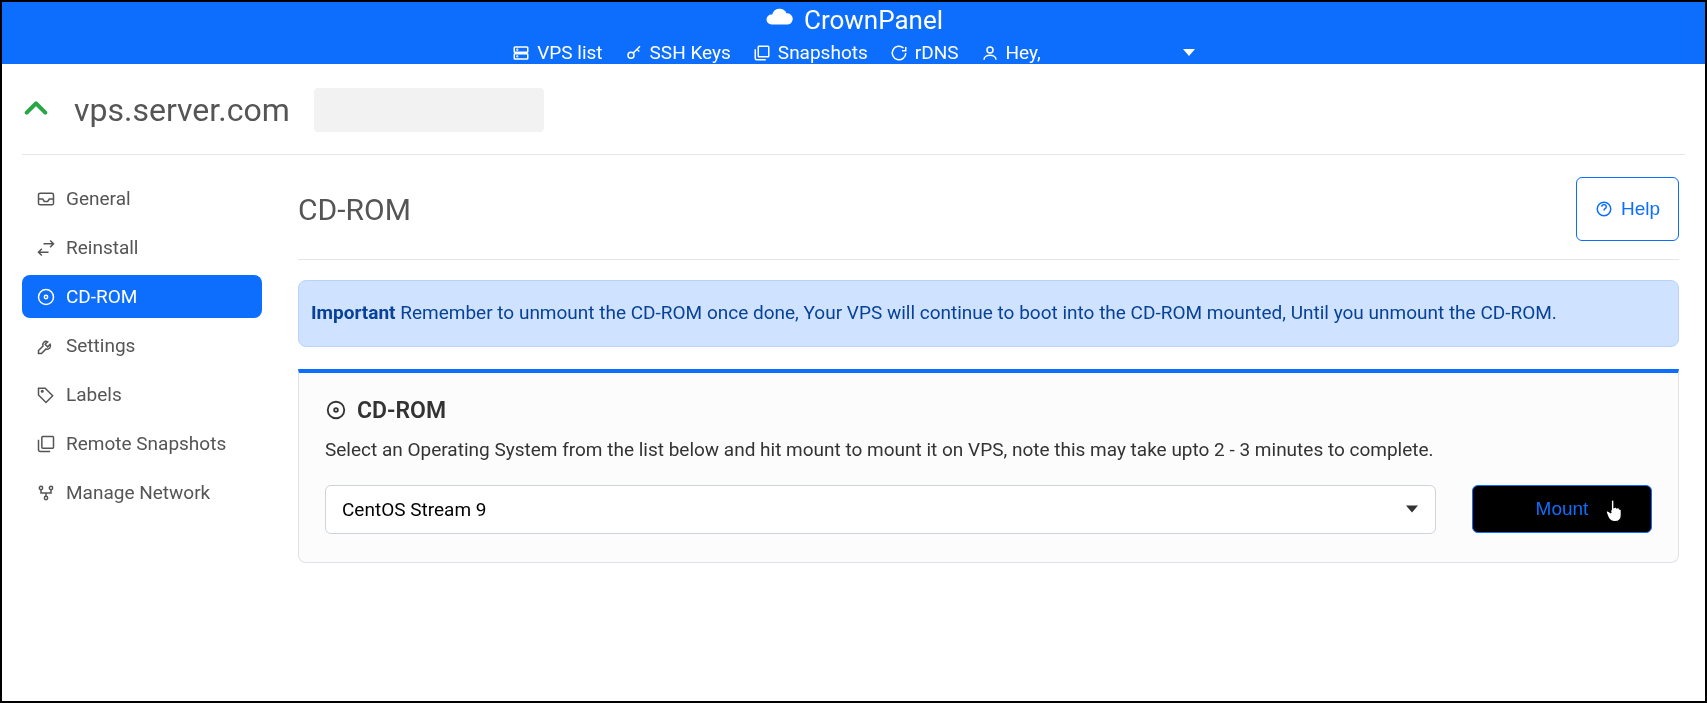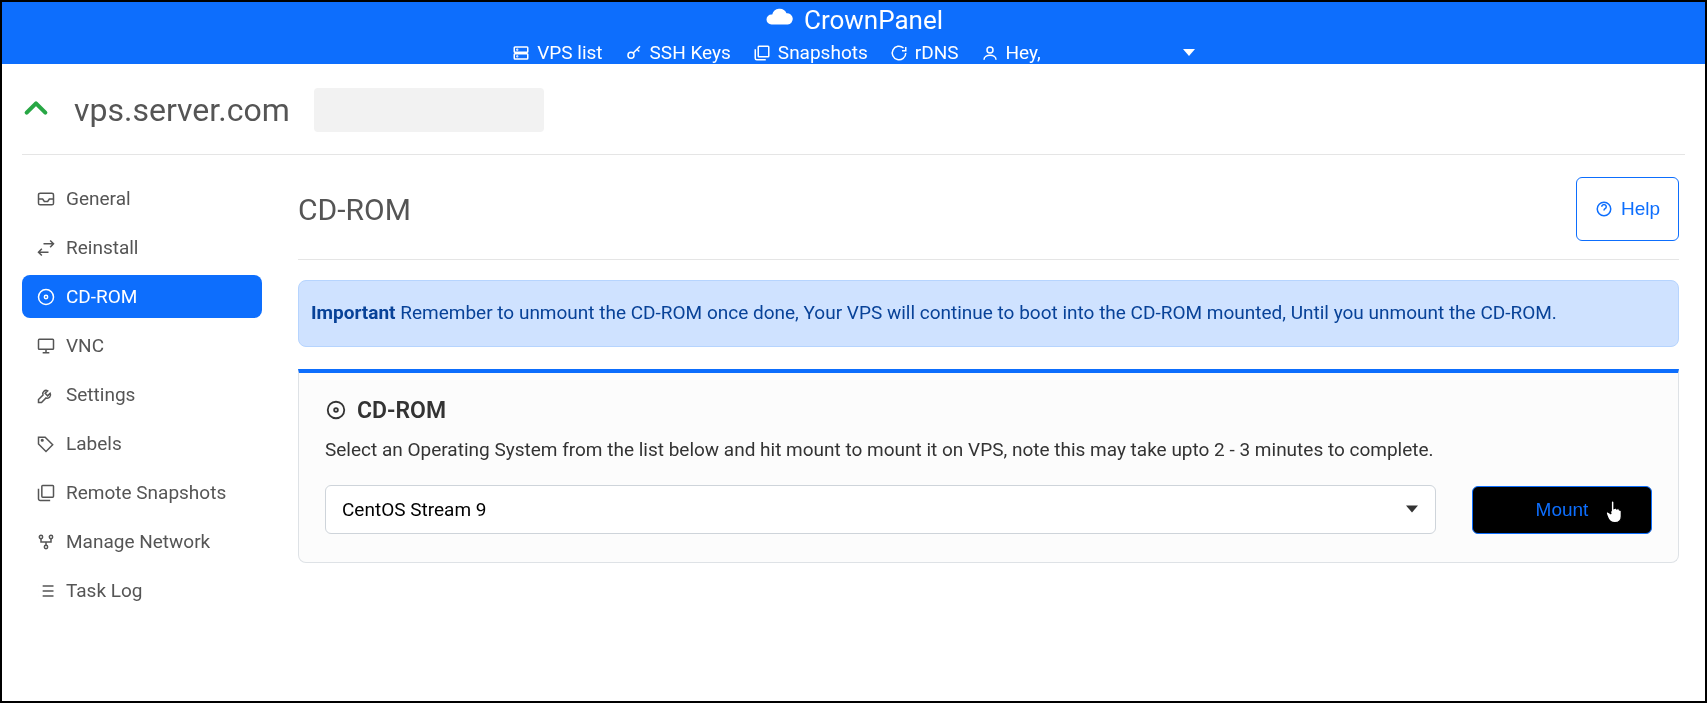--- a/index.html
+++ b/index.html
@@ -26,21 +26,21 @@
 .main-header { display: flex; justify-content: space-between; align-items: center; padding-bottom: 18px; border-bottom: 1px solid #e5e5e5; margin-bottom: 20px; }
 .main-title { font-size: 30px; color: #555; font-weight: 400; }
 .help-btn { border: 1.5px solid #0d6efd; color: #0d6efd; background: #fff; border-radius: 6px; padding: 20px 18px; font-size: 19px; display: flex; align-items: center; gap: 8px; cursor: pointer; }
 .help-btn svg { width: 18px; height: 18px; stroke: #0d6efd; fill: none; stroke-width: 2; }
 .alert { background: #cfe2ff; border: 1px solid #b6d4fe; border-radius: 8px; padding: 18px 12px; font-size: 19px; color: #084298; line-height: 1.5; margin-bottom: 22px; }
 .alert strong { font-weight: 700; }
 .card { border: 1px solid #dee2e6; border-top: 4px solid #0d6efd; border-radius: 0 0 8px 8px; padding: 24px 26px 28px 26px; background: #fcfcfc; }
 .card-title { display: flex; align-items: center; gap: 10px; font-size: 23px; font-weight: 600; color: #333; margin-bottom: 14px; }
 .card-title svg { width: 22px; height: 22px; stroke: #333; fill: none; stroke-width: 2; }
 .card-desc { font-size: 19px; color: #333; margin-bottom: 24px; }
-.card-row { display: flex; gap: 36px; align-items: flex-end; }
+.card-row { display: flex; gap: 36px; align-items: flex-start; }
 .select-wrap { flex: 1; position: relative; }
 .select { width: 100%; border: 1px solid #ced4da; border-radius: 6px; padding: 12px 16px; font-size: 19px; background: #fff; appearance: none; cursor: pointer; }
 .select-caret { position: absolute; right: 18px; top: 50%; transform: translateY(-50%); width: 0; height: 0; border-left: 6px solid transparent; border-right: 6px solid transparent; border-top: 7px solid #333; pointer-events: none; }
 .mount-btn { border: 1.5px solid #0d6efd; color: #0d6efd; background: #000000; border-radius: 6px; padding: 12px 44px; font-size: 19px; cursor: pointer; position: relative; min-width: 180px; }
 .cursor-hand { position: absolute; right: 26px; top: 50%; transform: translateY(-45%); width: 22px; height: 26px; }
 .cursor-hand svg { width: 100%; height: 100%; }
 </style>
 </head>
 <body>
 
@@ -126,27 +126,20 @@
       </div>
       <div class="nav-item active">
         <svg viewBox="0 0 24 24">
             <circle cx="12" cy="12" r="9"></circle>
             <circle cx="12" cy="12" r="2"></circle>
           </svg>
         <span>CD-ROM</span>
       </div>
       <div class="nav-item">
         <svg viewBox="0 0 24 24">
-            <rect x="3" y="4" width="18" height="12" rx="1"></rect>
-            <path d="M8 20h8M12 16v4"></path>
-          </svg>
-        <span>VNC</span>
-      </div>
-      <div class="nav-item">
-        <svg viewBox="0 0 24 24">
             <path d="M14 7a4 4 0 0 0-5.6 5L3 17.4V21h3.6L12 15.6A4 4 0 0 0 17 10l-3 3-3-3 3-3z"></path>
           </svg>
         <span>Settings</span>
       </div>
       <div class="nav-item">
         <svg viewBox="0 0 24 24">
             <path d="M20 13l-8 8-9-9V4h8l9 9z"></path>
             <circle cx="7.5" cy="7.5" r="1"></circle>
           </svg>
         <span>Labels</span>
@@ -159,26 +152,20 @@
         <span>Remote Snapshots</span>
       </div>
       <div class="nav-item">
         <svg viewBox="0 0 24 24">
             <circle cx="6" cy="6" r="2"></circle>
             <circle cx="18" cy="6" r="2"></circle>
             <circle cx="12" cy="18" r="2"></circle>
             <path d="M6 8v4h12V8M12 12v4"></path>
           </svg>
         <span>Manage Network</span>
-      </div>
-      <div class="nav-item">
-        <svg viewBox="0 0 24 24">
-            <path d="M8 6h13M8 12h13M8 18h13M3 6h.01M3 12h.01M3 18h.01"></path>
-          </svg>
-        <span>Task Log</span>
       </div>
     </div>
 
     <div class="main">
       <div class="main-header">
         <div class="main-title">CD-ROM</div>
         <button class="help-btn">
           <svg viewBox="0 0 24 24">
               <circle cx="12" cy="12" r="9"></circle>
               <path d="M9 9a3 3 0 1 1 4.5 2.6C12.5 12.3 12 13 12 14M12 17.5h.01"></path>

